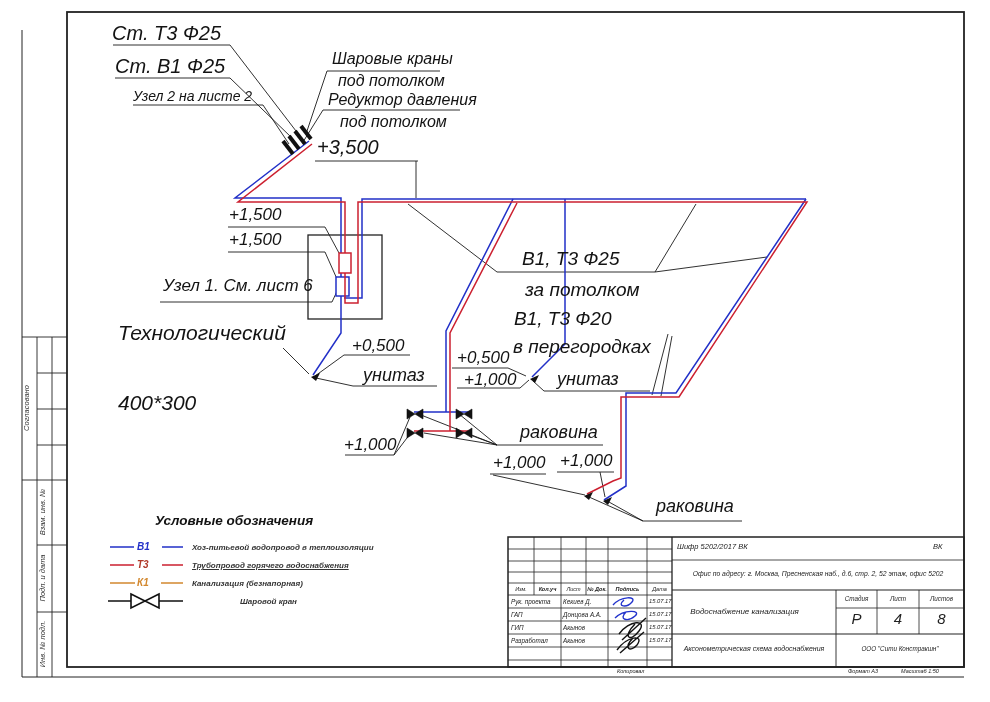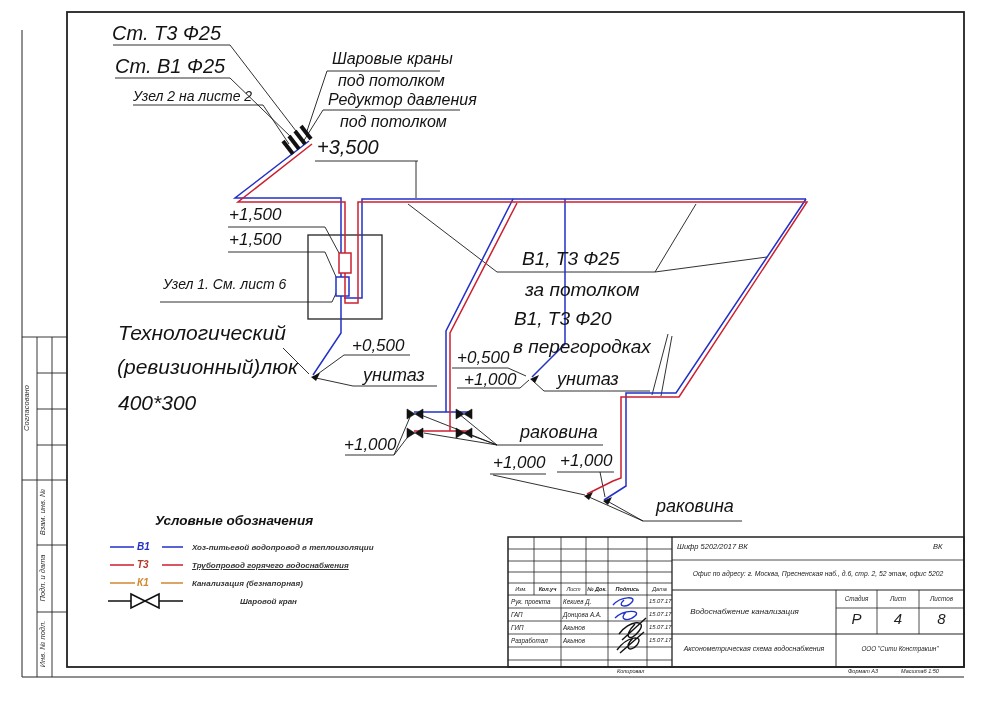--- a/index.html
+++ b/index.html
@@ -157,23 +157,22 @@
 <div class="lbl big" style="left:112px;top:23px;">Ст. Т3 Ф25</div>
 <div class="lbl big" style="left:115px;top:56px;">Ст. В1 Ф25</div>
 <div class="lbl" style="left:133px;top:89px;font-size:14px;">Узел 2 на листе 2</div>
 <div class="lbl" style="left:332px;top:51px;font-size:16px;">Шаровые краны</div>
 <div class="lbl" style="left:338px;top:73px;font-size:16px;">под потолком</div>
 <div class="lbl" style="left:328px;top:92px;font-size:16px;">Редуктор давления</div>
 <div class="lbl" style="left:340px;top:114px;font-size:16px;">под потолком</div>
 <div class="lbl big" style="left:317px;top:137px;">+3,500</div>
 <div class="lbl med" style="left:229px;top:206px;">+1,500</div>
 <div class="lbl med" style="left:229px;top:231px;">+1,500</div>
-<div class="lbl" style="left:163px;top:277px;font-size:14px;text-align:right;">Узел 1. См. лист 6</div>
+<div class="lbl" style="left:163px;top:277px;font-size:17px;text-align:right;">Узел 1. См. лист 6</div>
 <div class="lbl" style="left:118px;top:322px;font-size:21px;">Технологический</div>
-<div class="lbl" style="left:117px;top:356px;font-size:21px;">(ревизионный)люк</div>
 <div class="lbl" style="left:118px;top:392px;font-size:21px;">400*300</div>
 <div class="lbl" style="left:522px;top:249px;font-size:19px;">В1, Т3 Ф25</div>
 <div class="lbl" style="left:525px;top:280px;font-size:19px;">за потолком</div>
 <div class="lbl" style="left:514px;top:309px;font-size:19px;">В1, Т3 Ф20</div>
 <div class="lbl" style="left:513px;top:337px;font-size:19px;">в перегородках</div>
 <div class="lbl med" style="left:352px;top:337px;">+0,500</div>
 <div class="lbl" style="left:363px;top:366px;font-size:18px;">унитаз</div>
 <div class="lbl med" style="left:457px;top:349px;">+0,500</div>
 <div class="lbl med" style="left:464px;top:371px;">+1,000</div>
 <div class="lbl" style="left:557px;top:370px;font-size:18px;">унитаз</div>

